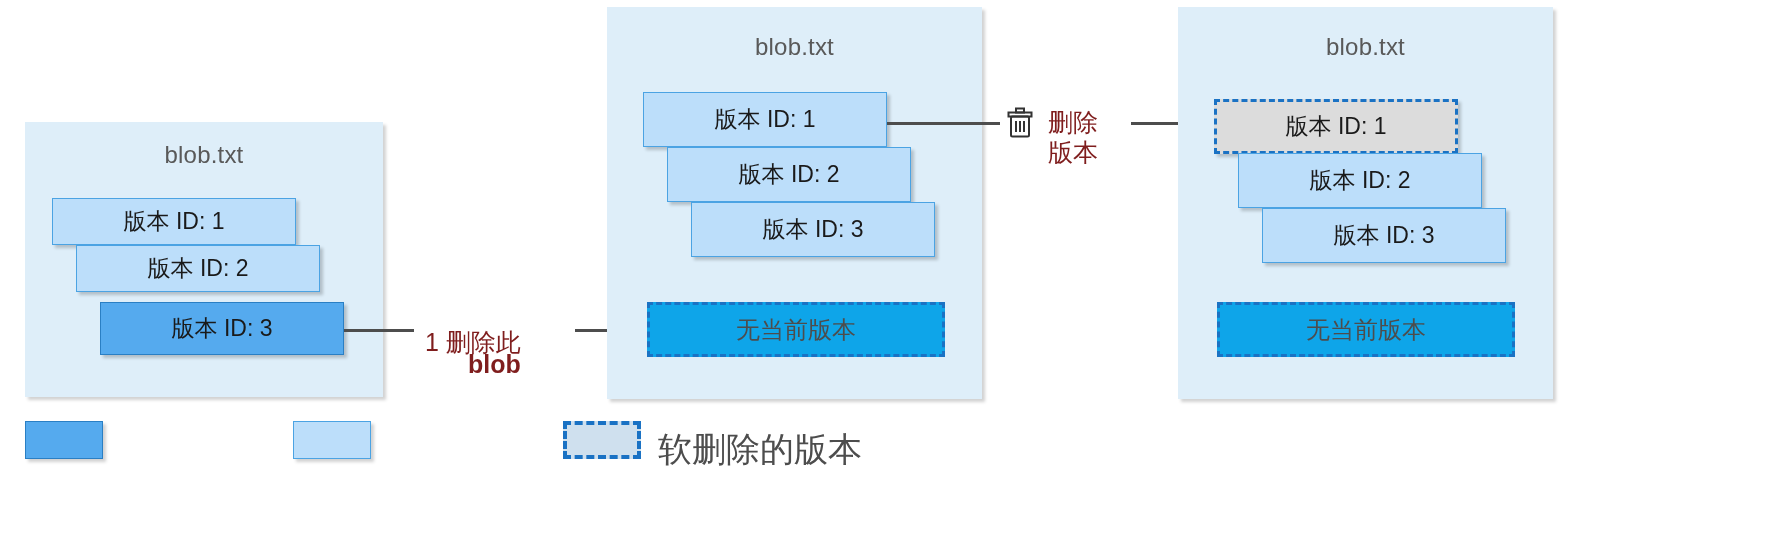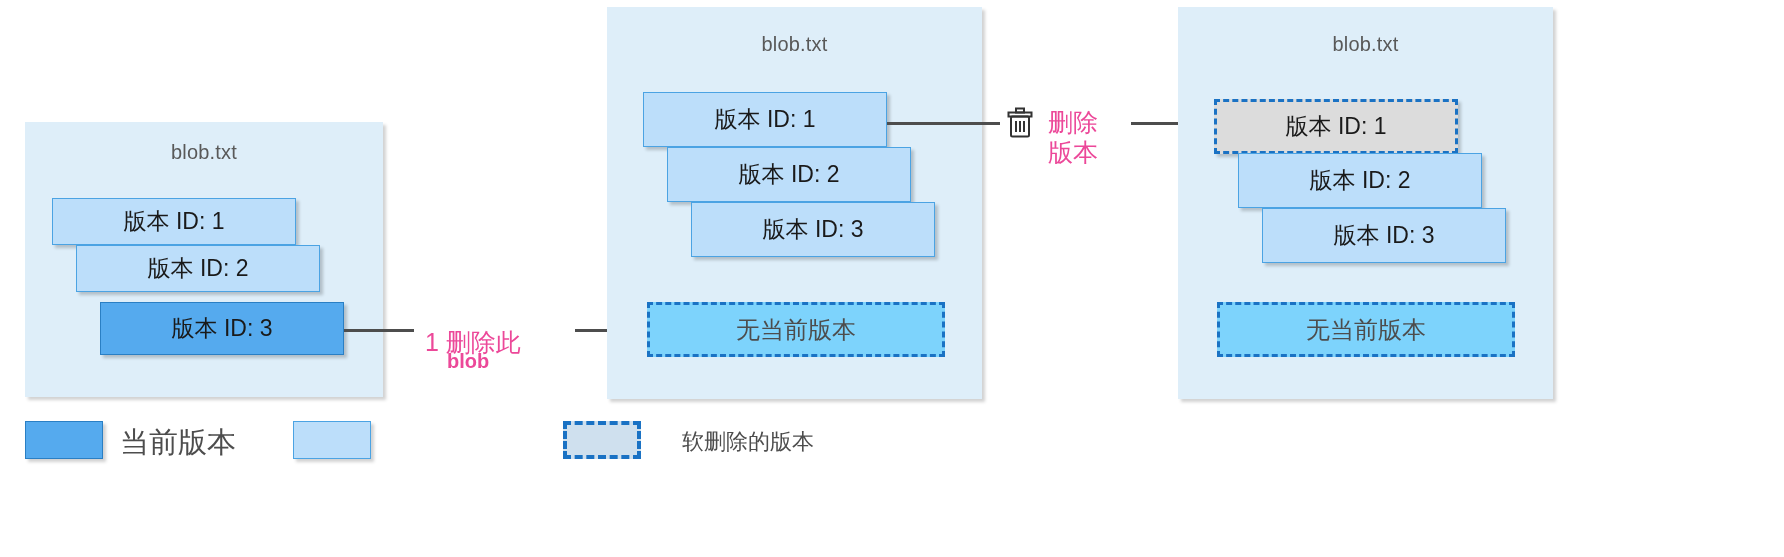--- a/index.html
+++ b/index.html
@@ -26,21 +26,21 @@
     position: absolute;
     background: #deeef9;
     box-shadow: 3px 3px 3px rgba(0,0,0,0.18);
   }
   .panel-title {
     position: absolute;
     left: 0;
     width: 100%;
     text-align: center;
     color: #595959;
-    font-size: 20px;
+    font-size: 24px;
     letter-spacing: 0.2px;
   }
 
   
   .vcard {
     position: absolute;
     box-sizing: border-box;
     display: flex;
     align-items: center;
     justify-content: center;
@@ -60,21 +60,21 @@
   .vcard.softdel {
     background: #dcdcdc;
     border: 3px dashed #1a72c4;
     color: #1a1a1a;
   }
 
   
   .nocur {
     position: absolute;
     box-sizing: border-box;
-    background: #7dd3fc;
+    background: #0ea5e9;
     border: 3px dashed #1a72c4;
     display: flex;
     align-items: center;
     justify-content: center;
     font-size: 24px;
     color: #4d4d4d;
     white-space: nowrap;
   }
 
   
@@ -87,26 +87,27 @@
     position: absolute;
     width: 0; height: 0;
     border-top: 9px solid transparent;
     border-bottom: 9px solid transparent;
     border-left: 15px solid #4d4d4d;
   }
 
   
   .steplabel {
     position: absolute;
-    color: #ec4899;
+    color: #7f1d1d;
     font-size: 25px;
     line-height: 1.12;
     white-space: nowrap;
-  }
-  .steplabel .bold { font-weight: bold; font-size: 20px; }
+    text-align: right;
+  }
+  .steplabel .bold { font-weight: bold; font-size: 25px; }
   .steplabel.two-line {
     font-size: 25px;
     line-height: 1.18;
   }
 
   
   .trash-icon {
     position: absolute;
   }
 
@@ -129,22 +130,21 @@
     background: #cfe0ee;
     border: 4px dashed #1a72c4;
   }
   .legend-label {
     position: absolute;
     color: #4d4d4d;
     font-size: 29px;
     white-space: nowrap;
   }
   .legend-label.small {
-    font-size: 22px;
-    margin-left: 24px;
+    font-size: 34px;
   }
 </style>
 </head>
 <body>
 
 <div class="stage">
 
   <div class="panel" style="left:25px; top:122px; width:358px; height:275px;">
     <div class="panel-title" style="top:19px;">blob.txt</div>
   </div>
@@ -216,20 +216,19 @@
     <span>版本 ID: 2</span>
   </div>
   <div class="vcard prev" style="left:1262px; top:208px; width:244px; height:55px;">
     <span>版本 ID: 3</span>
   </div>
   <div class="nocur" style="left:1217px; top:302px; width:298px; height:55px;">
     <span>无当前版本</span>
   </div>
 
   <div class="legend-swatch current" style="left:25px; top:421px; width:78px; height:38px;"></div>
-  <div class="legend-label" style="left:120px; top:423px;">当前版本</div>
 
   <div class="legend-swatch prev" style="left:293px; top:421px; width:78px; height:38px;"></div>
 
   <div class="legend-swatch softdel" style="left:563px; top:421px; width:78px; height:38px;"></div>
   <div class="legend-label small" style="left:658px; top:427px;">软删除的版本</div>
 
 </div>
 
 </body></html>

